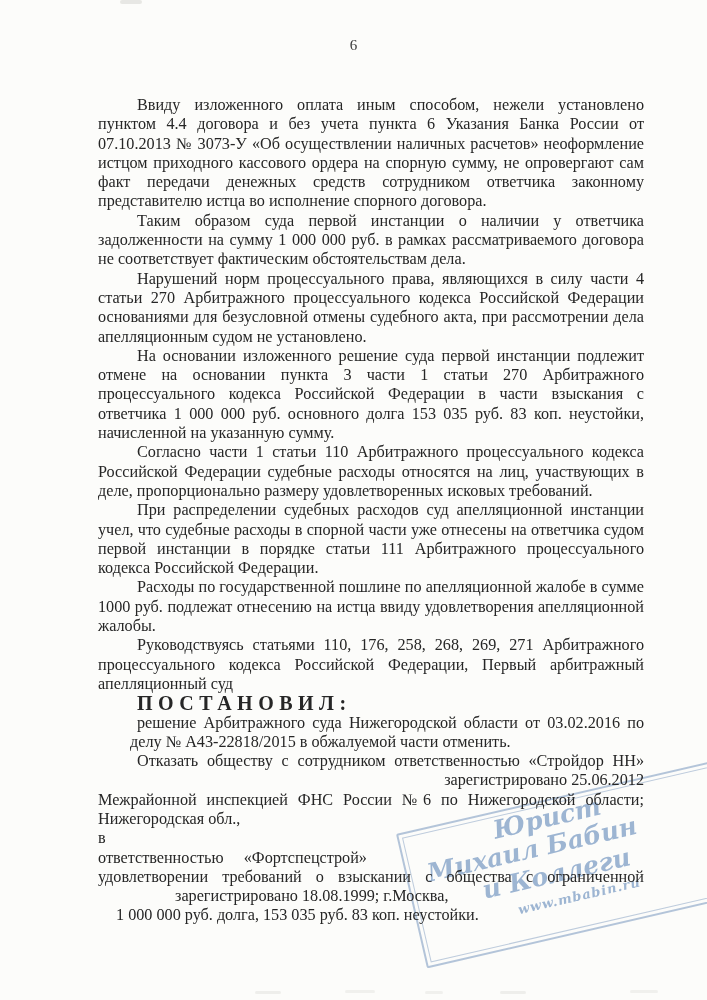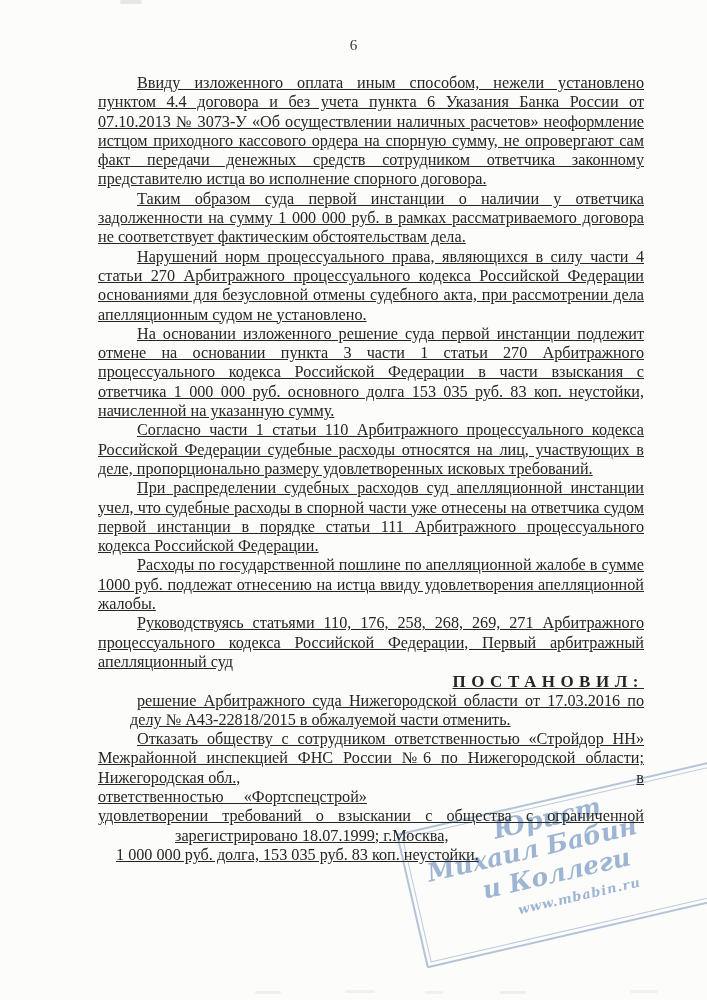--- a/index.html
+++ b/index.html
@@ -9,35 +9,35 @@
     background:#fcfcfa;
     font-family:"Liberation Serif","DejaVu Serif",serif;
     color:#262626;
     overflow:hidden;
   }
   .pagenum{
     position:absolute;top:37px;left:0;width:100%;
     text-align:center;font-size:15px;color:#3a3a3a;
   }
   .textcol{
-    position:absolute;left:98px;top:74px;width:546px;
+    position:absolute;left:98px;top:96px;width:546px;
     font-size:16.2px;line-height:19.3px;
-    text-align:justify;z-index:2;text-decoration:underline;
+    text-align:justify;z-index:2;
   }
   .textcol p{margin:0;text-indent:39px;}
   .heading{
-    text-align:right;font-weight:bold;
-    font-size:17px;letter-spacing:5.5px;
+    text-align:left;font-weight:bold;
+    font-size:20px;letter-spacing:5.5px;
     margin:8px 0 20px 0;text-indent:0;
   }
   .rline{min-height:19.3px;}
   .indent{text-indent:39px;}
   .stretch{text-align:justify;text-align-last:justify;}
   .right{text-align:right;}
-  .split{display:flex;justify-content:space-between;text-align:left;}
+  .split{display:flex;justify-content:space-between;text-align:left;flex-direction:column;}
   .pre{white-space:pre-wrap;text-align:left;}
   .off1{margin-left:77px;text-align:left;}
   .off2{margin-left:18px;text-align:left;}
   .left{text-align:left;margin-left:32px;}
 
   
   .stamp{
     position:absolute;left:396px;top:834px;
     width:352px;height:134px;
     transform:rotate(-13deg);
@@ -98,27 +98,28 @@
     <p>Таким образом суда первой инстанции о наличии у ответчика задолженности на сумму 1 000 000 руб.  в рамках рассматриваемого договора не соответствует фактическим обстоятельствам дела.</p>
     <p>Нарушений норм процессуального права, являющихся в силу части 4 статьи 270 Арбитражного процессуального кодекса Российской Федерации основаниями для безусловной отмены судебного акта, при рассмотрении дела апелляционным судом не установлено.</p>
     <p>На основании изложенного решение суда первой инстанции подлежит отмене на основании пункта 3 части 1 статьи 270 Арбитражного процессуального кодекса Российской Федерации в части взыскания с ответчика  1 000 000 руб. основного долга  153 035 руб. 83 коп. неустойки, начисленной на указанную сумму.</p>
     <p>Согласно части 1 статьи 110 Арбитражного процессуального кодекса Российской Федерации судебные расходы относятся на лиц, участвующих в деле, пропорционально размеру удовлетворенных исковых требований.</p>
     <p>При распределении судебных расходов суд апелляционной инстанции учел, что судебные расходы в спорной части уже отнесены на ответчика судом первой инстанции в порядке статьи 111 Арбитражного процессуального кодекса Российской Федерации.</p>
     <p>Расходы по государственной пошлине по апелляционной жалобе в сумме 1000 руб. подлежат отнесению на истца ввиду удовлетворения апелляционной жалобы.</p>
     <p>Руководствуясь статьями 110, 176, 258, 268, 269, 271 Арбитражного процессуального кодекса Российской Федерации, Первый арбитражный апелляционный суд</p>
 
     <p class="heading">ПОСТАНОВИЛ:</p>
 
-    <div class="rline indent stretch">решение Арбитражного суда  Нижегородской области от 17.03.2016 по</div>
+    <div class="rline indent stretch">решение Арбитражного суда  Нижегородской области от 03.02.2016 по</div>
     <div class="rline left">делу  № А43-22818/2015 в обжалуемой части отменить.</div>
     <div class="rline indent stretch">Отказать обществу с сотрудником ответственностью «Стройдор НН»</div>
+    <div class="rline right">зарегистрировано  25.06.2012</div>
     <div class="rline stretch">Межрайонной инспекцией ФНС России №6 по Нижегородской области;</div>
     <div class="rline split">
       <span>Нижегородская обл.,</span>
       <span>в</span>
     </div>
     <div class="rline pre">ответственностью     «Фортспецстрой»</div>
     <div class="rline stretch">удовлетворении требований о взыскании с  общества с ограниченной</div>
-    <div class="rline off1">зарегистрировано 18.07.1999; г.Москва,</div>
+    <div class="rline off1">зарегистрировано 18.08.1999; г.Москва,</div>
     <div class="rline off2">1 000 000 руб. долга, 153 035 руб. 83 коп. неустойки.</div>
   </div>
 
 </div>
 
 </body></html>

